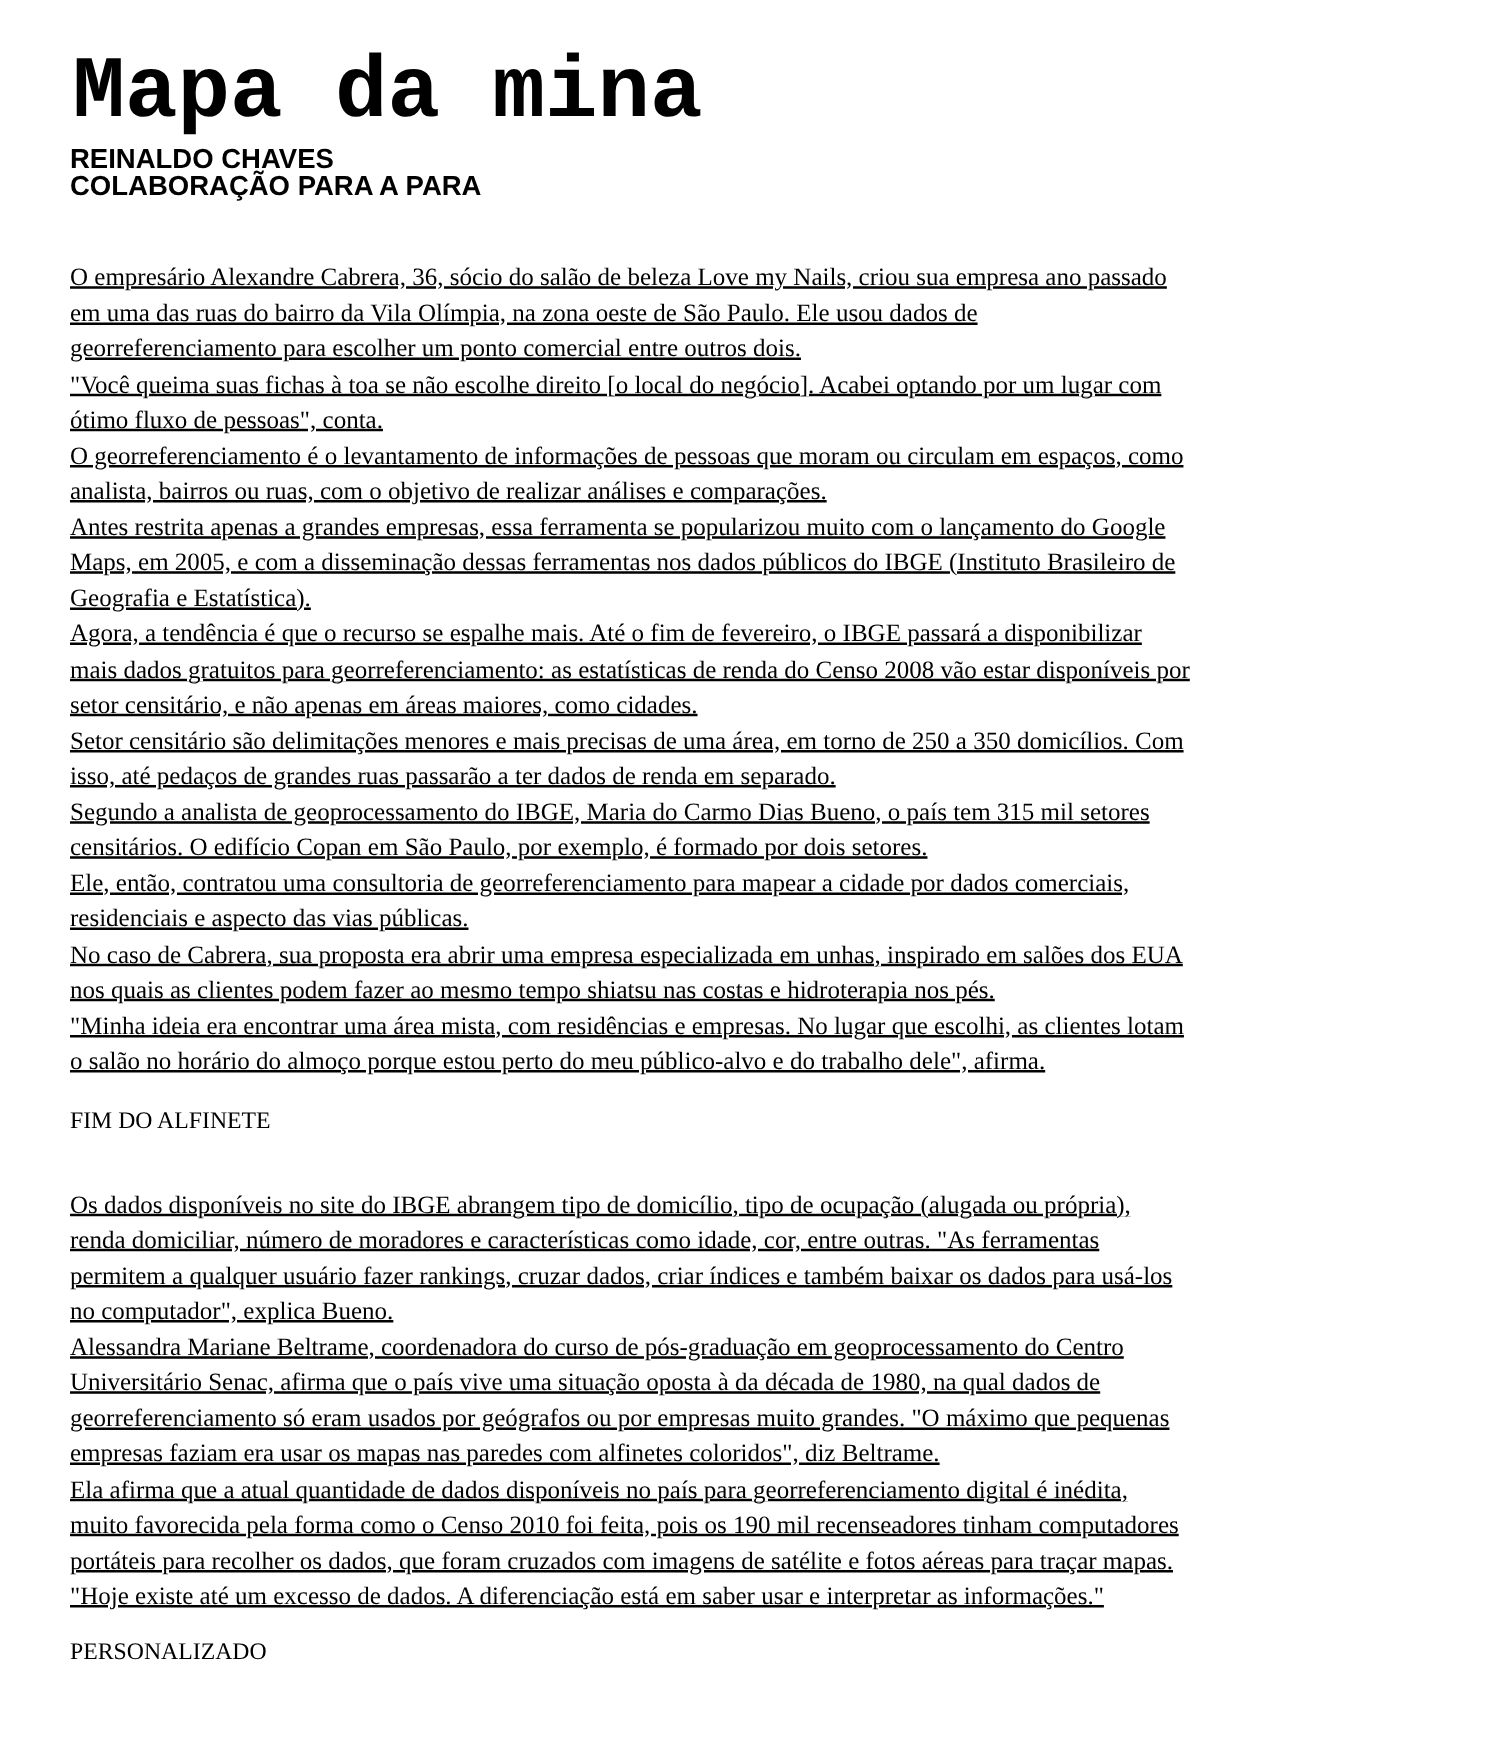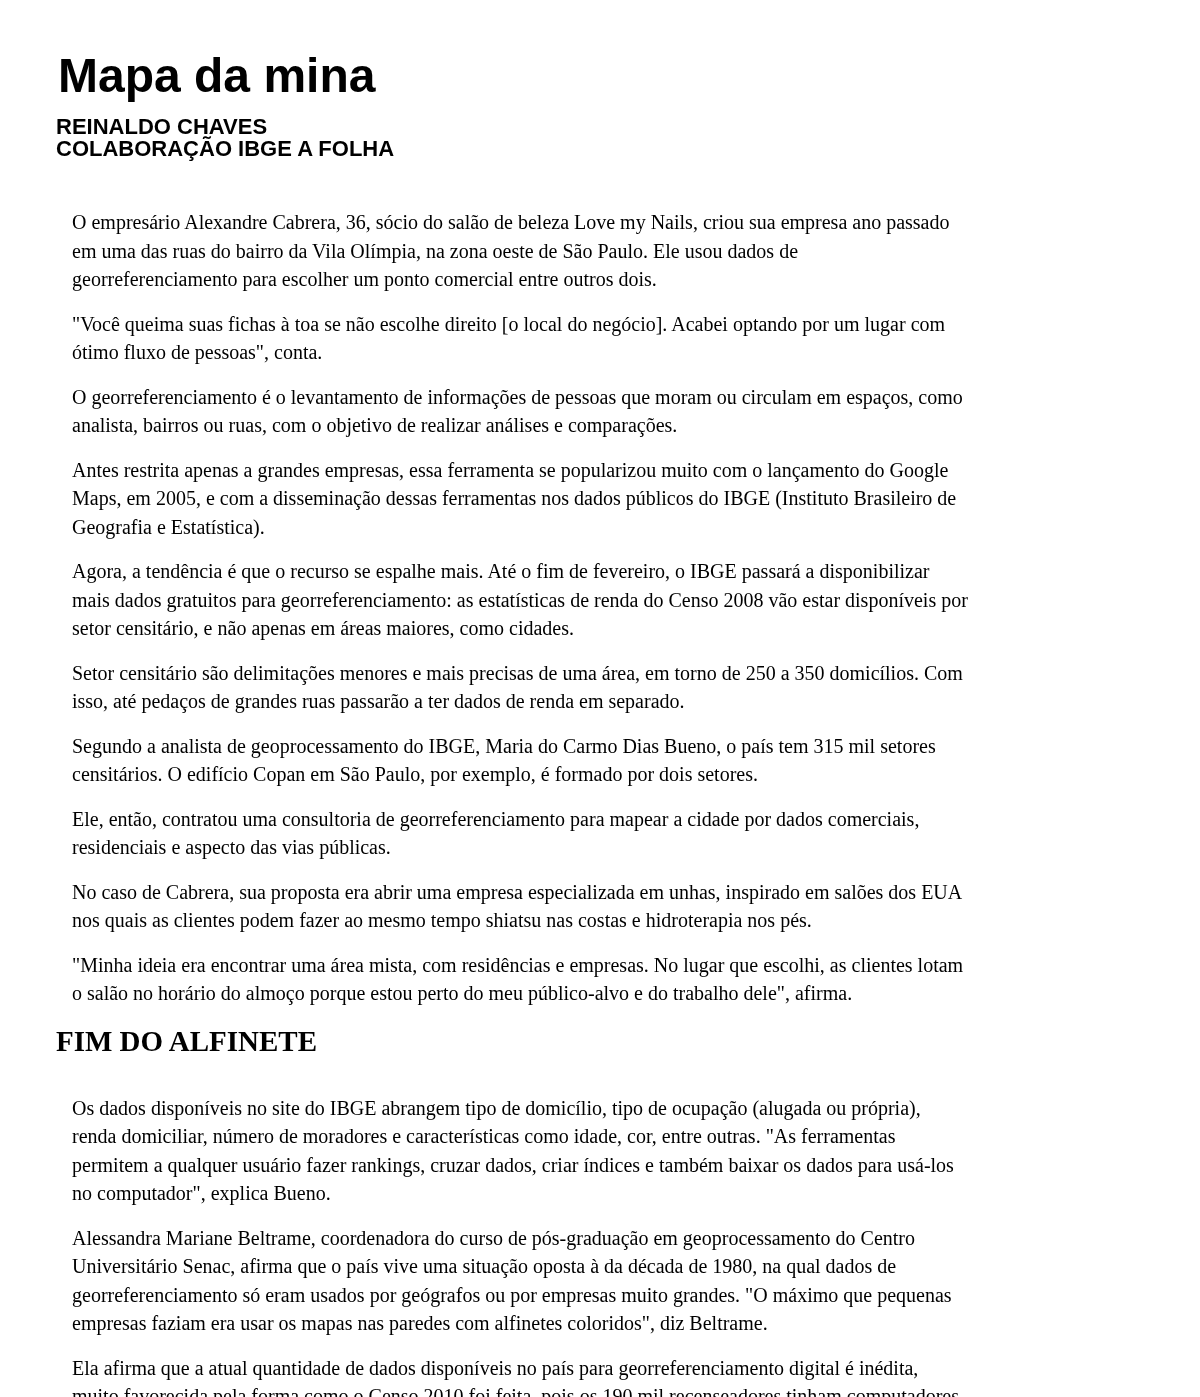--- a/index.html
+++ b/index.html
@@ -11,23 +11,23 @@
     overflow: hidden;
   }
   .page {
     box-sizing: border-box;
     width: 1200px;
     height: 1397px;
     padding-left: 56px;
     padding-right: 12px;
   }
   .headline {
-    font-family: Liberation Sans, sans-serif;
+    font-family: Liberation Mono, monospace;
     font-weight: bold;
-    font-size: 48px;
+    font-size: 70px;
     line-height: 80px;
     margin: 36px 0 0 2px;
     letter-spacing: 0;
   }
   .subtitle {
     font-family: "Liberation Serif", serif;
     font-style: italic;
     font-size: 28px;
     line-height: 34px;
     margin: 0 0 0 12px;
@@ -40,45 +40,46 @@
     margin: 0;
   }
   .body-text {
     font-family: "Liberation Serif", serif;
     font-size: 20px;
     line-height: 28.5px;
     width: 1132px;
     margin-top: 48px;
   }
   .para {
-    margin: 16px;
+    margin: 0;
     white-space: pre-line;
+    text-decoration: underline;
   }
   .section-heading {
     font-family: "Liberation Serif", serif;
-    font-weight: bold;
-    font-size: 29px;
+    font-weight: normal;
+    font-size: 19px;
     line-height: 34px;
     margin: 16px 0 36px 0;
   }
   .section-heading.last {
     margin: 13px 0 0 0;
   }
 </style>
 </head>
 <body>
 
 <div class="page">
 
   <h1 class="headline">Mapa da mina</h1>
 
 
   <div class="byline">
     <div>REINALDO CHAVES</div>
-    <div>COLABORAÇÃO IBGE A FOLHA</div>
+    <div>COLABORAÇÃO PARA A PARA</div>
   </div>
 
   <div class="body-text">
 
     <div>
       <p class="para">O empresário Alexandre Cabrera, 36, sócio do salão de beleza Love my Nails, criou sua empresa ano passado
 em uma das ruas do bairro da Vila Olímpia, na zona oeste de São Paulo. Ele usou dados de
 georreferenciamento para escolher um ponto comercial entre outros dois.</p>
       <p class="para">"Você queima suas fichas à toa se não escolhe direito [o local do negócio]. Acabei optando por um lugar com
 ótimo fluxo de pessoas", conta.</p>

